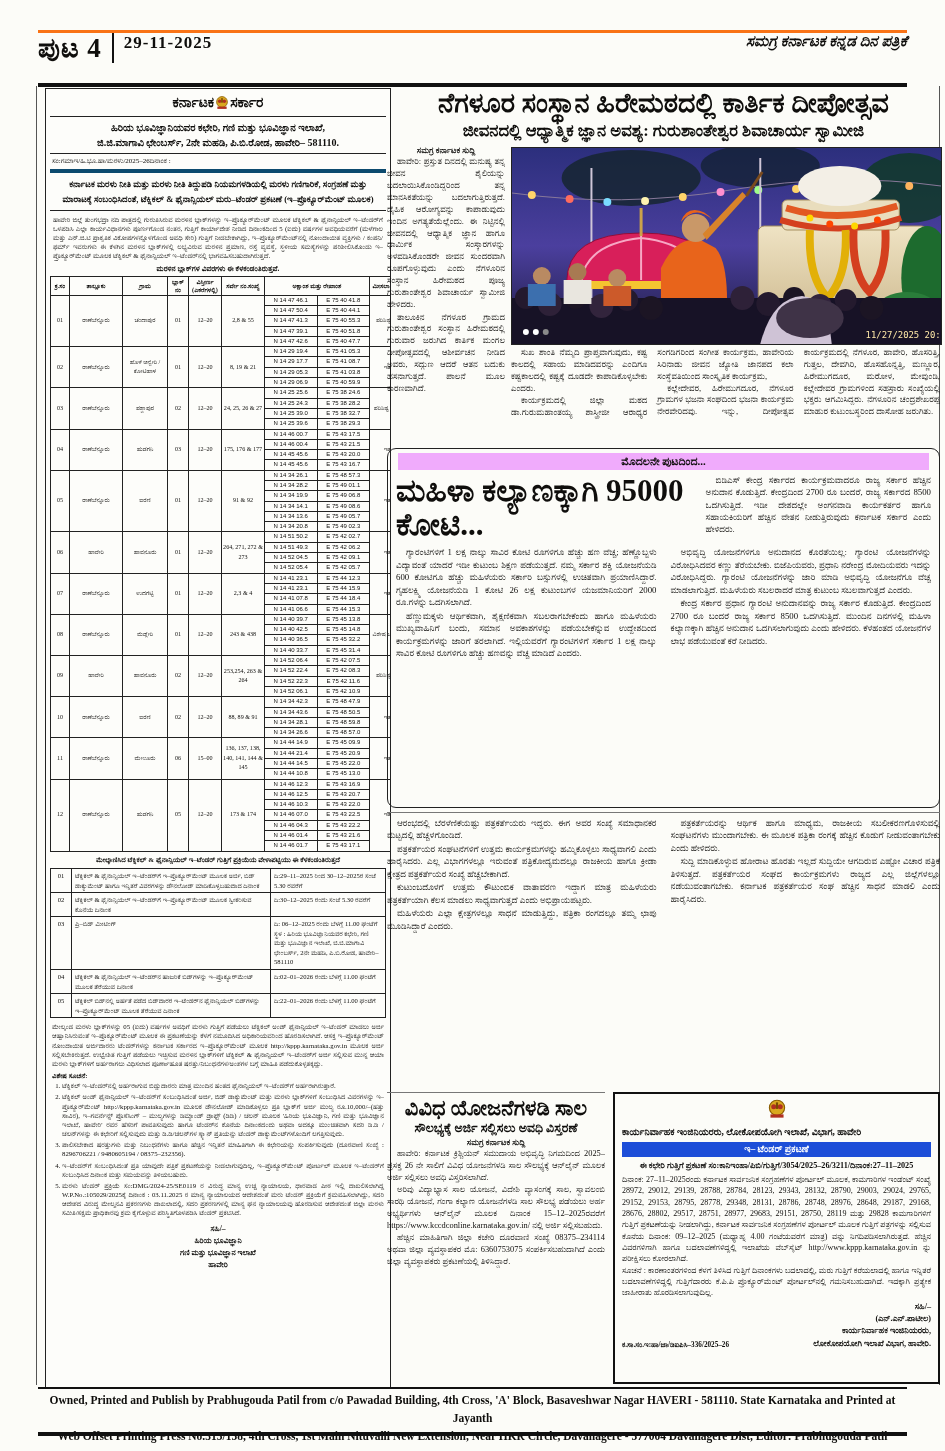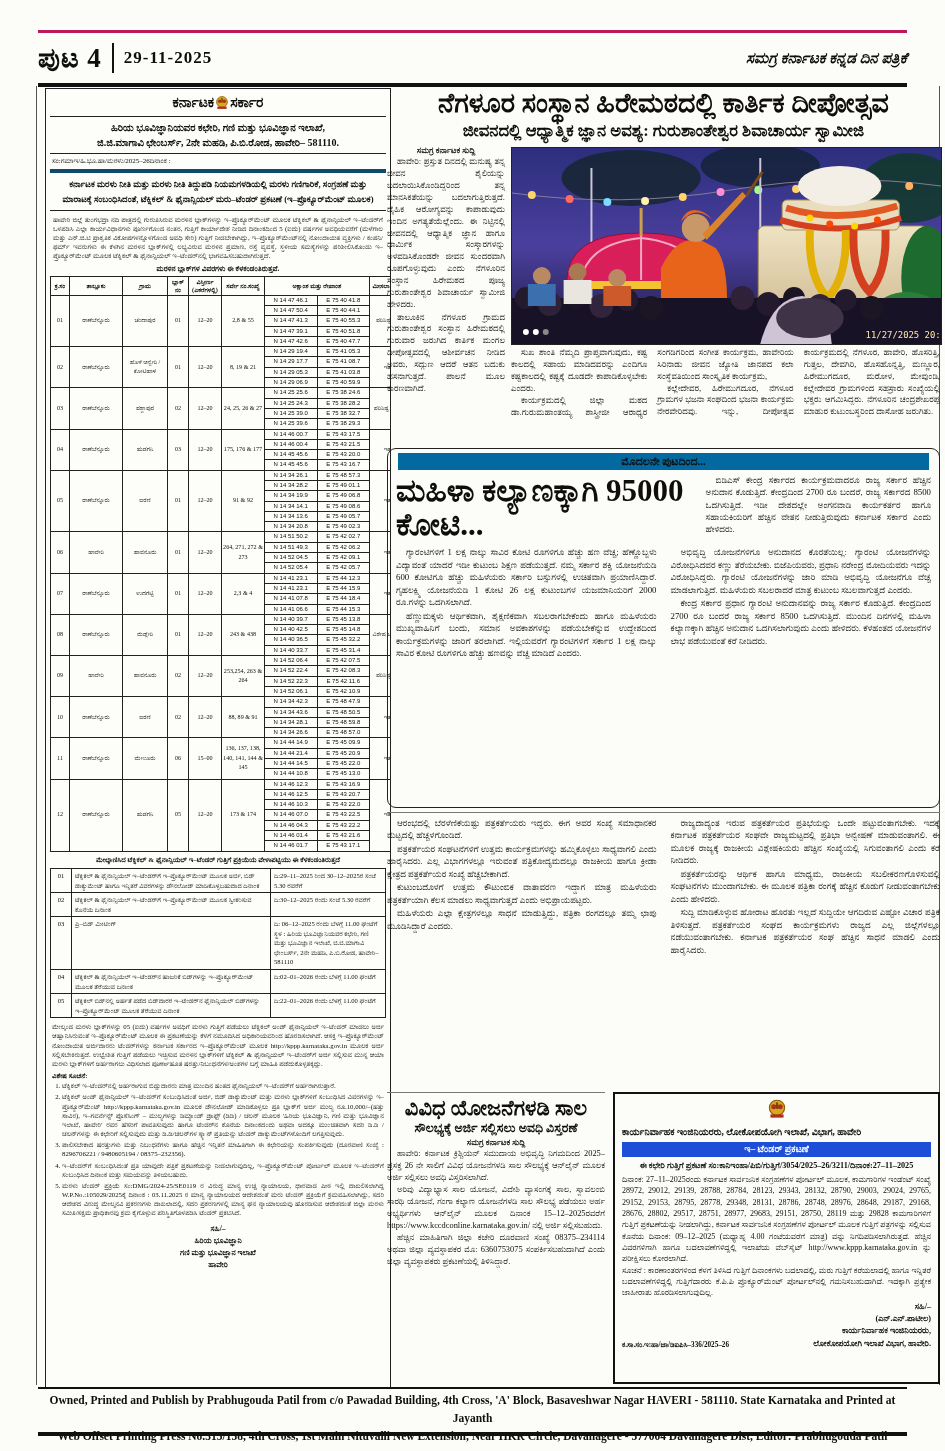--- a/index.html
+++ b/index.html
@@ -3,22 +3,22 @@
 <meta charset="utf-8">
 <style>
   html,body{margin:0;padding:0;background:#9a9a9a;}
   .page{position:relative;width:945px;height:1451px;background:#fcfcf8;color:#0f0e0c;
         font-family:"Liberation Serif","DejaVu Serif",serif;overflow:hidden;margin:0 auto;}
   .edge-l,.edge-r{position:absolute;top:86px;bottom:66px;width:1px;background:#555;}
   .edge-l{left:36px}.edge-r{right:5px}
 
   
   .hdr{position:absolute;left:38px;right:38px;top:30px;height:50px;
-       border-top:3px solid #be185d;border-bottom:4px solid #111;
-       display:flex;align-items:center;}
+       border-top:3px solid #f97316;border-bottom:4px solid #111;
+       display:flex;align-items:flex-start;}
   .hdr .pg{font-size:27px;font-weight:bold;letter-spacing:1px;}
   .hdr .sep{width:2px;height:30px;background:#111;margin:0 10px;}
   .hdr .dt{font-size:17px;font-weight:bold;letter-spacing:1px;}
   .hdr .mast{margin-left:auto;font-size:15px;font-weight:bold;font-style:italic;}
 
   
   .notice{position:absolute;left:45px;top:88px;width:336px;height:1292px;
           border:1.6px solid #222;background:#fdfdfa;padding:3px 4px;overflow:hidden;
           font-size:6.8px;line-height:1.35;}
   .n-gov{display:flex;justify-content:center;align-items:center;
@@ -56,21 +56,21 @@
            font-size:8.6px;line-height:1.38;text-align:justify;}
   .dateline{font-weight:bold;text-align:center;font-size:8.2px;}
   .photo{position:absolute;left:124px;top:2px;width:429px;height:196px;border:1px solid #222;overflow:hidden;}
   .a1-cols3{position:absolute;left:124px;top:202px;width:429px;height:98px;overflow:hidden;
             column-count:3;column-gap:10px;font-size:8.6px;line-height:1.38;text-align:justify;}
   .a1 p,.a2 p,.a3 p,.a4 p{margin:0 0 1px;text-indent:10px;}
 
   
   .a2{position:absolute;left:0;top:360px;width:553px;height:360px;border:1.4px solid #222;border-radius:9px;
       padding:4px 8px;box-sizing:border-box;overflow:hidden;}
-  .a2-banner{background:#0369a1;text-align:center;font-weight:bold;font-size:11px;padding:2px 0;margin:0 2px 4px;}
+  .a2-banner{background:#f0abfc;text-align:center;font-weight:bold;font-size:11px;padding:2px 0;margin:0 2px 4px;}
   .a2-top{display:flex;gap:10px;}
   .a2 h1{margin:0;font-size:31px;line-height:1.1;font-weight:bold;flex:0 0 56%;}
   .a2-lead{flex:1;font-size:8.8px;line-height:1.4;text-align:justify;}
   .a2-cols{margin-top:4px;column-count:2;column-gap:14px;height:250px;overflow:hidden;
            font-size:8.8px;line-height:1.42;text-align:justify;}
 
   
   .a3{position:absolute;left:0;top:724px;width:553px;height:276px;overflow:hidden;
       border-top:1px solid #777;padding-top:4px;box-sizing:border-box;}
   .a3-wrap{display:flex;gap:14px;height:100%;}
@@ -644,21 +644,20 @@
       <div class="a3-wrap">
         <div class="a3-left">
           <div>
               <p>ಆರಂಭದಲ್ಲಿ ಬೆರಳೆಣಿಕೆಯಷ್ಟು ಪತ್ರಕರ್ತೆಯರು ಇದ್ದರು. ಈಗ ಅವರ ಸಂಖ್ಯೆ ಸಮಾಧಾನಕರ ಮಟ್ಟದಲ್ಲಿ ಹೆಚ್ಚಳಗೊಂಡಿದೆ.</p>
               <p>ಪತ್ರಕರ್ತೆಯರ ಸಂಘಟನೆಗಳಿಗೆ ಉತ್ತಮ ಕಾರ್ಯಕ್ರಮಗಳನ್ನು ಹಮ್ಮಿಕೊಳ್ಳಲು ಸಾಧ್ಯವಾಗಲಿ ಎಂದು ಹಾರೈಸಿದರು. ಎಲ್ಲ ವಿಭಾಗಗಳಲ್ಲೂ ಇರುವಂತೆ ಪತ್ರಿಕೋದ್ಯಮದಲ್ಲೂ ರಾಜಕೀಯ ಹಾಗೂ ಕ್ರೀಡಾ ಕ್ಷೇತ್ರದ ಪತ್ರಕರ್ತೆಯರ ಸಂಖ್ಯೆ ಹೆಚ್ಚಬೇಕಾಗಿದೆ.</p>
               <p>ಕುಟುಂಬದೊಳಗೆ ಉತ್ತಮ ಕೌಟುಂಬಿಕ ವಾತಾವರಣ ಇದ್ದಾಗ ಮಾತ್ರ ಮಹಿಳೆಯರು ಪತ್ರಕರ್ತೆಯಾಗಿ ಕೆಲಸ ಮಾಡಲು ಸಾಧ್ಯವಾಗುತ್ತದೆ ಎಂದು ಅಭಿಪ್ರಾಯಪಟ್ಟರು.</p>
               <p>ಮಹಿಳೆಯರು ಎಲ್ಲಾ ಕ್ಷೇತ್ರಗಳಲ್ಲೂ ಸಾಧನೆ ಮಾಡುತ್ತಿದ್ದು, ಪತ್ರಿಕಾ ರಂಗದಲ್ಲೂ ತಮ್ಮ ಛಾಪು ಮೂಡಿಸಿದ್ದಾರೆ ಎಂದರು.</p>
             </div>
         </div>
         <div class="a3-right">
-            <p>ರಾಜ್ಯದಾದ್ಯಂತ ಇರುವ ಪತ್ರಕರ್ತೆಯರ ಪ್ರತಿಭೆಯನ್ನು ಒಂದೇ ಪಟ್ಟುವಂತಾಗಬೇಕು. ಇದಕ್ಕೆ ಕರ್ನಾಟಕ ಪತ್ರಕರ್ತೆಯರ ಸಂಘವೇ ರಾಜ್ಯಮಟ್ಟದಲ್ಲಿ ಪ್ರತಿಭಾ ಅನ್ವೇಷಣೆ ಮಾಡುವಂತಾಗಲಿ. ಈ ಮೂಲಕ ರಾಜ್ಯಕ್ಕೆ ರಾಜಕೀಯ ವಿಶ್ಲೇಷಕಿಯರು ಹೆಚ್ಚಿನ ಸಂಖ್ಯೆಯಲ್ಲಿ ಸಿಗುವಂತಾಗಲಿ ಎಂದು ಕರೆ ನೀಡಿದರು.</p>
             <p>ಪತ್ರಕರ್ತೆಯರನ್ನು ಆರ್ಥಿಕ ಹಾಗೂ ಮಾಧ್ಯಮ, ರಾಜಕೀಯ ಸಬಲೀಕರಣಗೊಳಿಸುವಲ್ಲಿ ಸಂಘಟನೆಗಳು ಮುಂದಾಗಬೇಕು. ಈ ಮೂಲಕ ಪತ್ರಿಕಾ ರಂಗಕ್ಕೆ ಹೆಚ್ಚಿನ ಕೊಡುಗೆ ನೀಡುವಂತಾಗಬೇಕು ಎಂದು ಹೇಳಿದರು.</p>
             <p>ಸುದ್ದಿ ಮಾಡಿಕೊಳ್ಳುವ ಹೋರಾಟ ಹೊರತು ಇಲ್ಲದೆ ಸುದ್ದಿಯೇ ಆಗದಿರುವ ಎಷ್ಟೋ ವಿಚಾರ ಪತ್ರಿಕೆ ತಿಳಿಸುತ್ತದೆ. ಪತ್ರಕರ್ತೆಯರ ಸಂಘದ ಕಾರ್ಯಕ್ರಮಗಳು ರಾಜ್ಯದ ಎಲ್ಲ ಜಿಲ್ಲೆಗಳಲ್ಲೂ ನಡೆಯುವಂತಾಗಬೇಕು. ಕರ್ನಾಟಕ ಪತ್ರಕರ್ತೆಯರ ಸಂಘ ಹೆಚ್ಚಿನ ಸಾಧನೆ ಮಾಡಲಿ ಎಂದು ಹಾರೈಸಿದರು.</p>
           </div>
       </div>
     </div>
 
     <div class="a4">
       <h1>ವಿವಿಧ ಯೋಜನೆಗಳಡಿ ಸಾಲ</h1>
       <h2>ಸೌಲಭ್ಯಕ್ಕೆ ಅರ್ಜಿ ಸಲ್ಲಿಸಲು ಅವಧಿ ವಿಸ್ತರಣೆ</h2>
       <div class="dateline">ಸಮಗ್ರ ಕರ್ನಾಟಕ ಸುದ್ದಿ</div>

